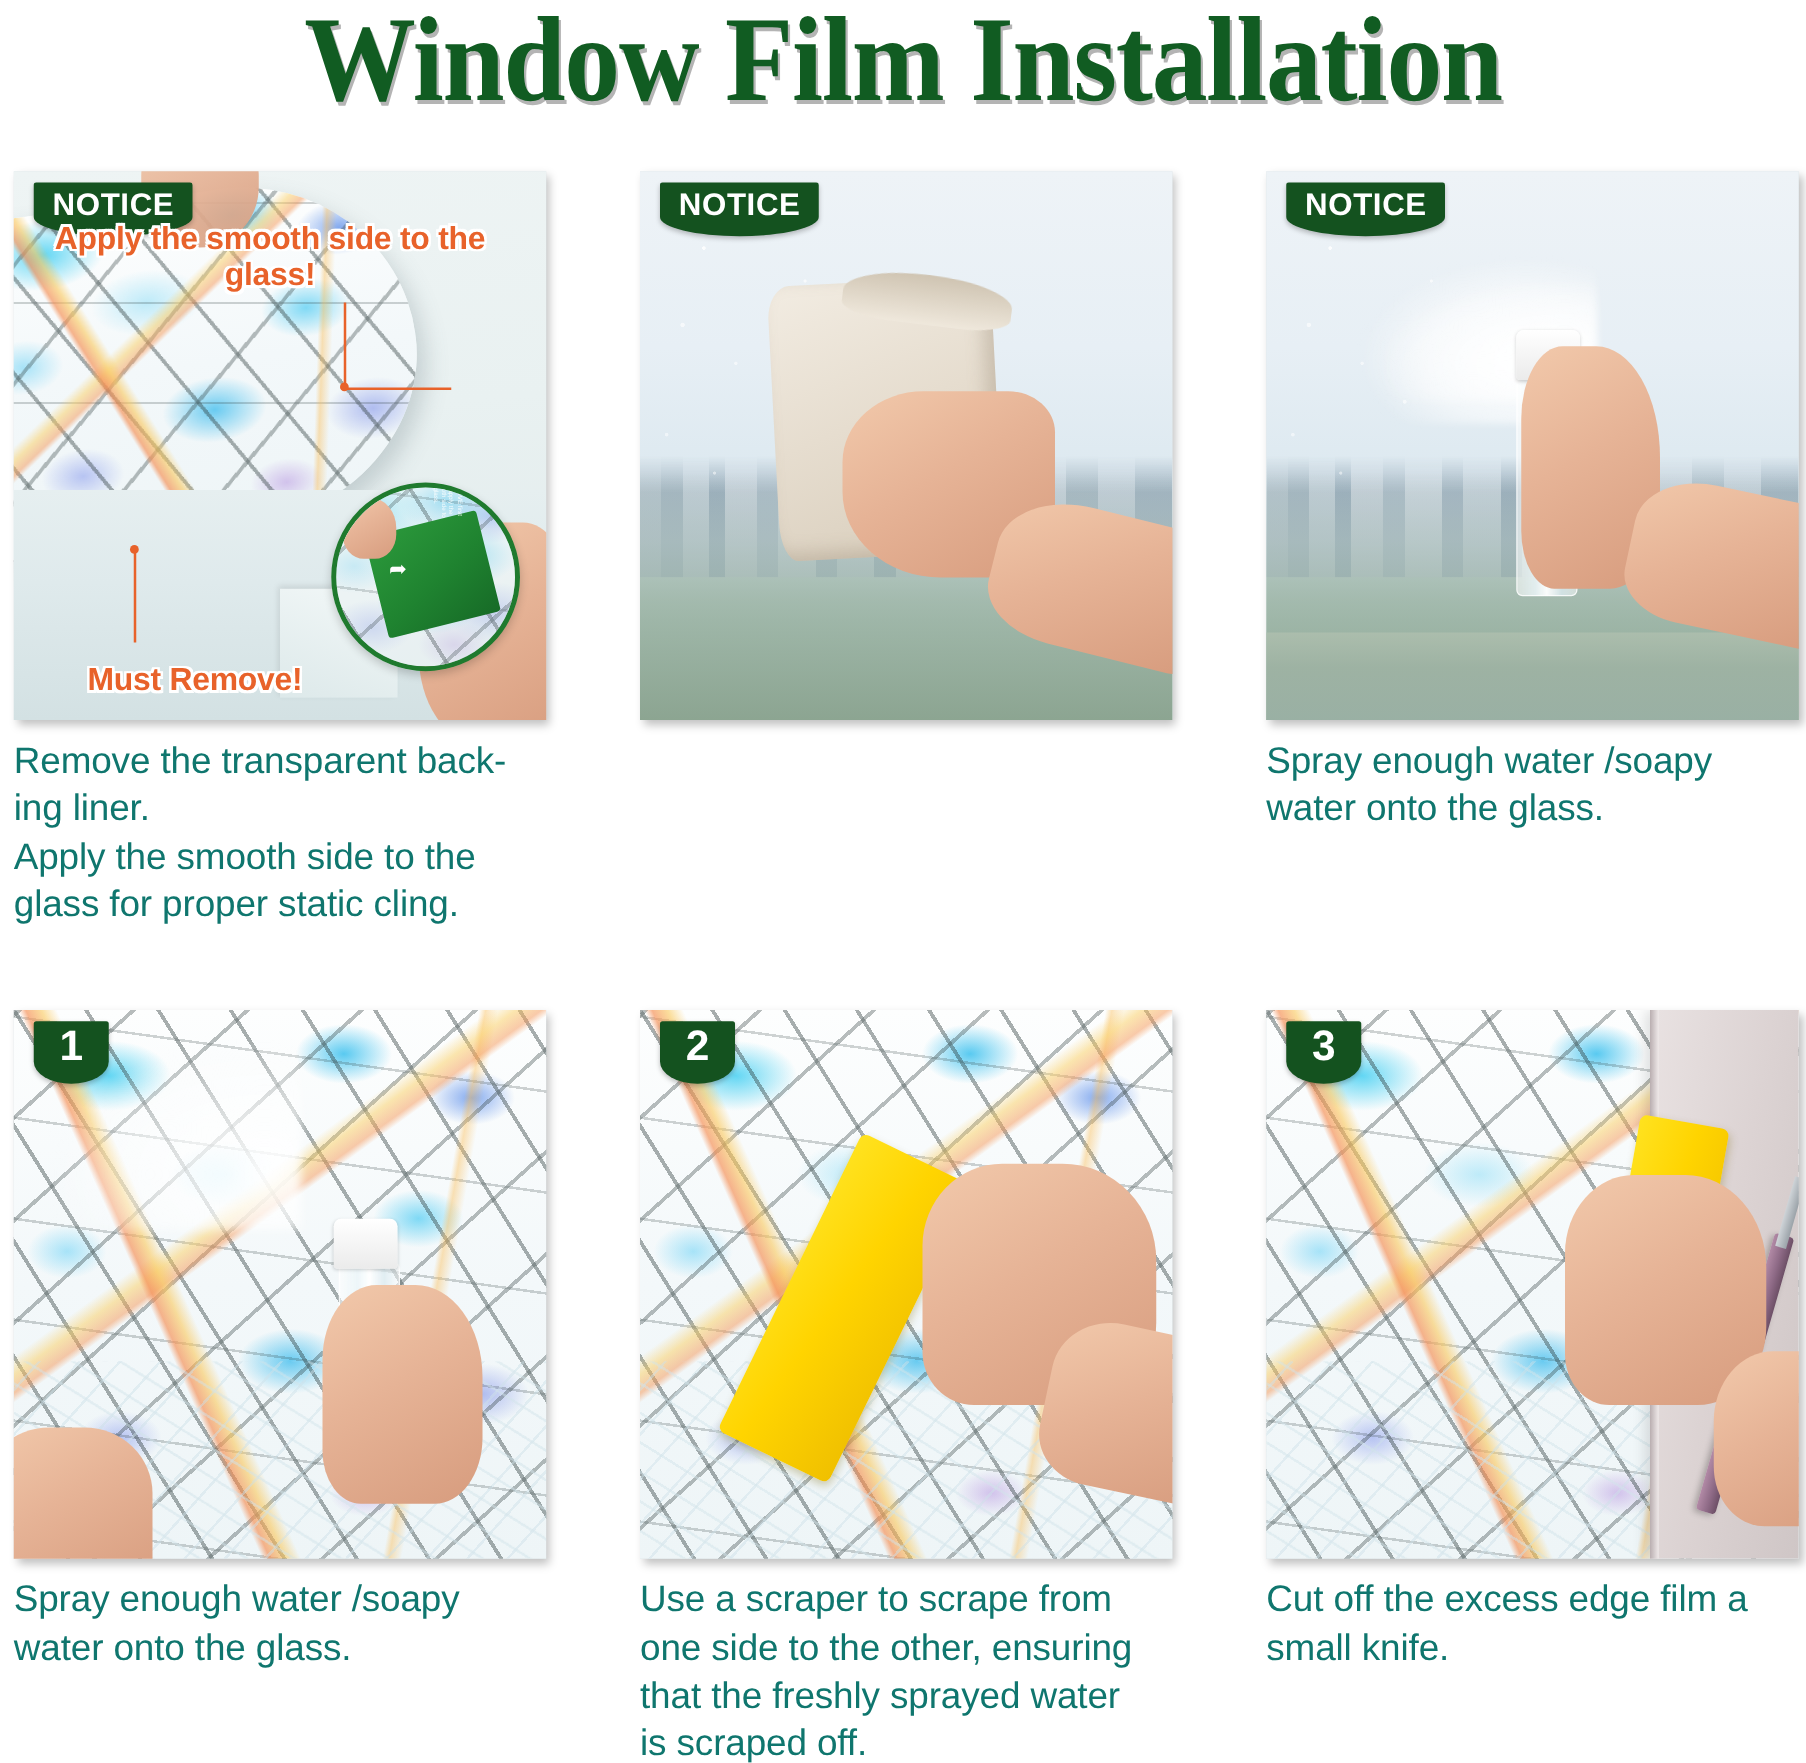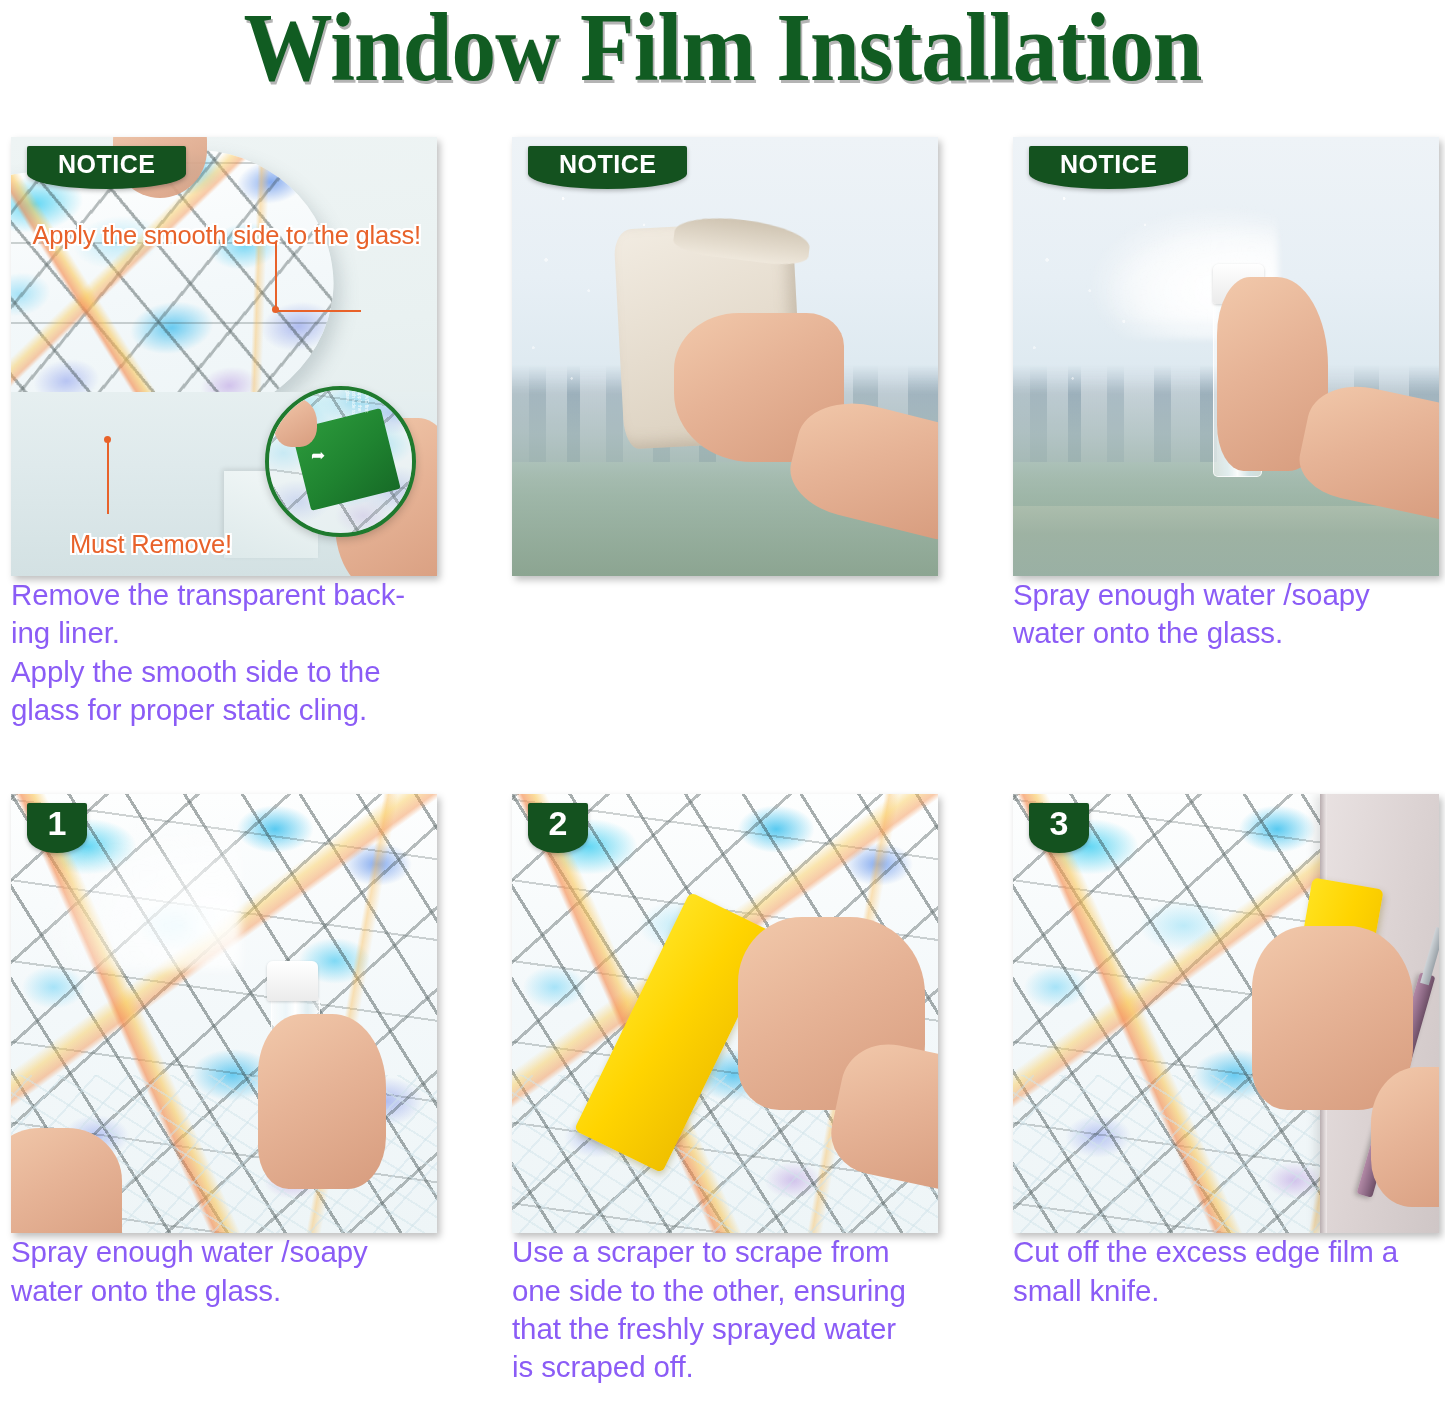--- a/index.html
+++ b/index.html
@@ -277,47 +277,46 @@
     top: 9px; left: 16px;
     z-index: 6;
     background: #14521f;
     color: #ffffff;
     font-weight: bold;
     text-align: center;
     border-radius: 2px 2px 50% 50% / 2px 2px 36% 36%;
     box-shadow: 0 2px 4px rgba(0,0,0,.25);
   }
   .badge.notice {
-    padding: 5px 31px 11px;
+    padding: 5px 15px 11px;
     font-size: 25px;
     letter-spacing: 0.5px;
     line-height: 1.08;
   }
   .badge.step {
     width: 60px;
     padding: 3px 0 11px;
     font-size: 34px;
     line-height: 1.05;
   }
 
   
   .callout {
     position: absolute;
     z-index: 7;
     color: #e8622a;
-    font-weight: normal;
+    font-weight: bold;
     font-size: 25.5px;
     line-height: 1.14;
     letter-spacing: -0.2px;
     text-shadow:
       -2px -2px 0 #fff,  2px -2px 0 #fff,
       -2px  2px 0 #fff,  2px  2px 0 #fff,
       -2px  0   0 #fff,  2px  0   0 #fff,
        0   -2px 0 #fff,  0    2px 0 #fff;
-    margin-top: 44px;
   }
   .callout.apply { right: 16px; top: 40px; text-align: center; }
   .callout.remove { left: 32px; bottom: 17px; padding-left: 27px; }
 
   .leader {
     position: absolute;
     z-index: 7;
     border-color: #e8622a;
     border-style: solid;
   }
@@ -334,22 +333,22 @@
     position: absolute;
     z-index: 8;
     width: 7px; height: 7px; border-radius: 50%;
     background: #e8622a;
   }
   .dot.apply-dot { right: 158px; top: 169px; }
   .dot.remove-dot { left: 93px; bottom: 133px; }
 
   
   .caption {
-    margin-top: 0;
-    color: #8b5cf6;
+    margin-top: 14px;
+    color: #0f766e;
     font-size: 29.5px;
     line-height: 1.3;
     letter-spacing: -0.1px;
     white-space: pre-line;
   }
 </style>
 </head>
 <body>
 
 <div class="page-title">Window Film Installation</div>

